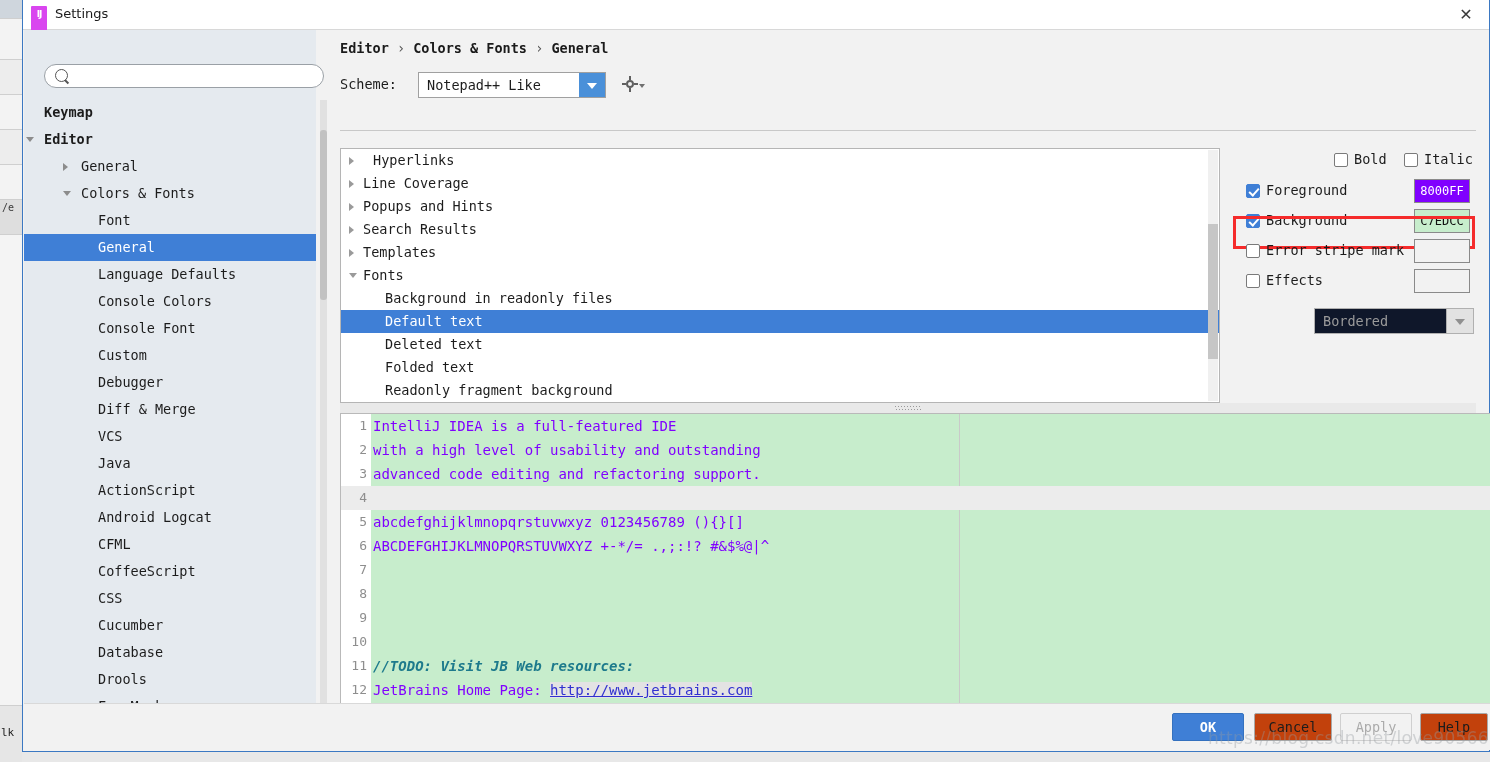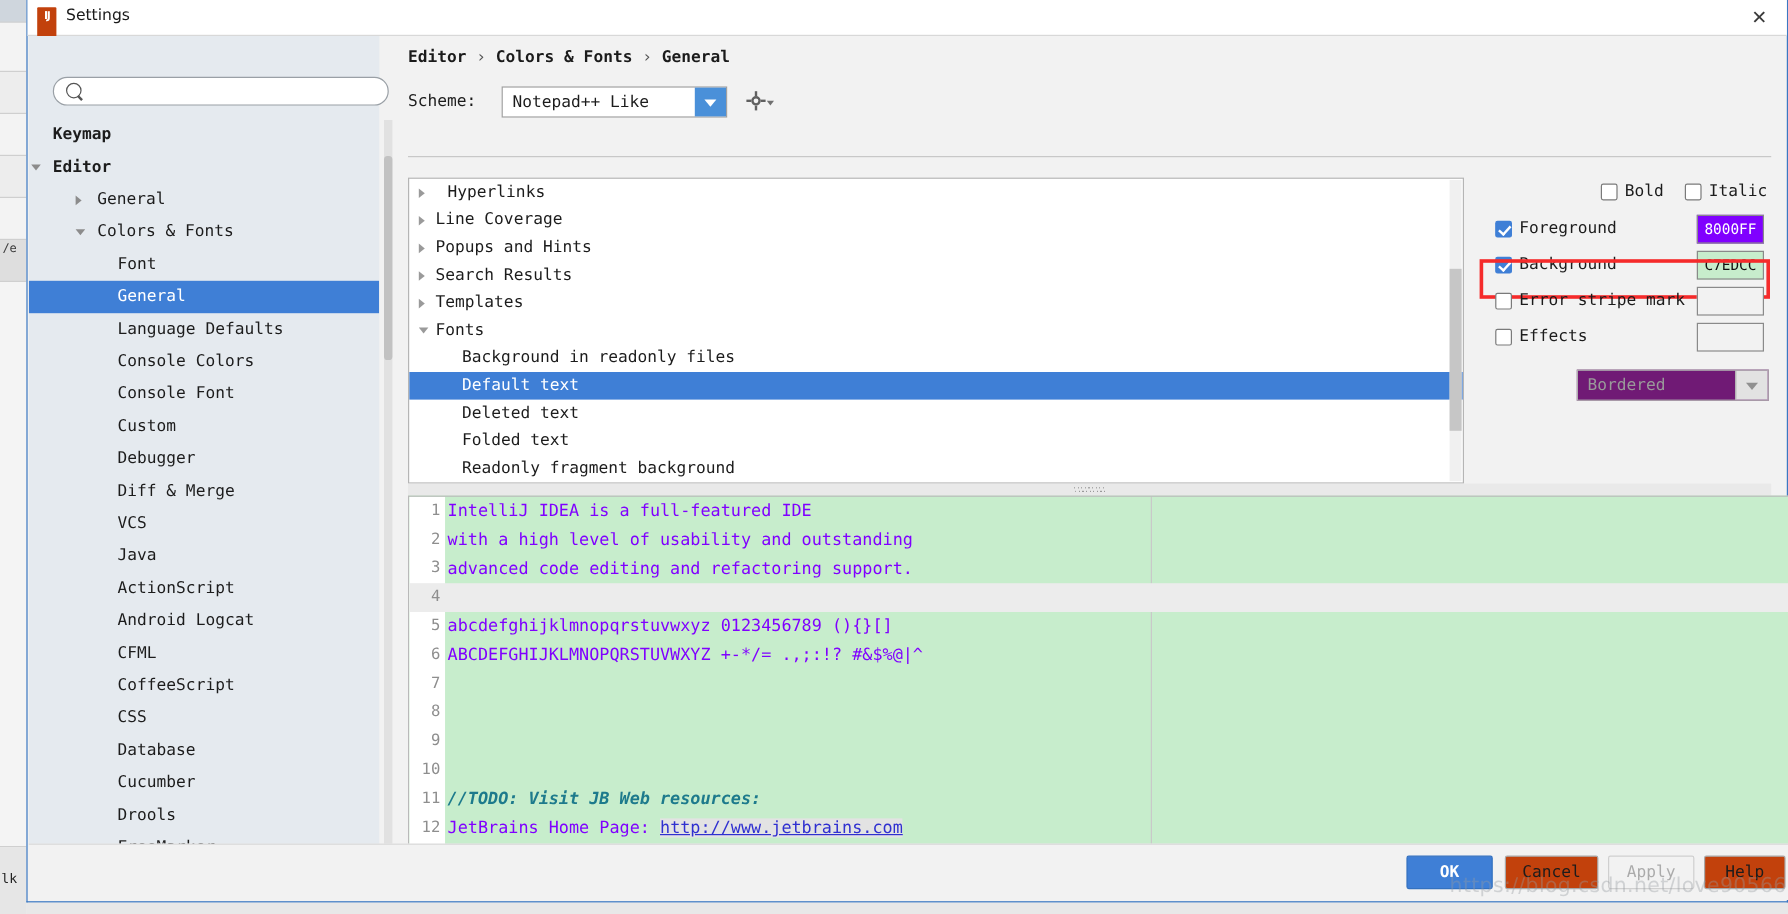--- a/index.html
+++ b/index.html
@@ -25,21 +25,21 @@
   .bg-sliver .sltxt{position:absolute;left:2px;top:202px;font-size:10px;color:#3a3a3a;}
   .bg-sliver .sl7{top:235px;height:470px;background:#f4f4f4;}
   .bg-sliver .sl8{top:706px;height:56px;background:#e6e6e6;}
   .bg-sliver .slbot{position:absolute;left:1px;top:726px;font-size:11px;color:#222;}
 
   
   .dialog{position:absolute;left:22px;top:0;width:1468px;height:752px;background:#f2f2f2;
           border:1px solid #3b78c2;border-top:none;box-sizing:border-box;}
 
   .titlebar{position:relative;height:29px;background:#ffffff;border-bottom:1px solid #d8d8d8;}
-  .title-icon{position:absolute;left:8px;top:6px;width:16px;height:28px;background:#c2410c;
+  .title-icon{position:absolute;left:8px;top:6px;width:16px;height:28px;background:#d946ef;
      color:#fff;font-size:9px;font-weight:bold;text-align:center;line-height:16px;
      font-family:"DejaVu Sans",sans-serif;letter-spacing:-1px;border-radius:1px;}
   .title-text{position:absolute;left:32px;top:6px;font-family:"DejaVu Sans",sans-serif;
      font-size:13px;color:#1a1a1a;}
   .title-close{position:absolute;right:10px;top:3px;width:26px;height:24px;text-align:center;
      line-height:24px;font-size:16px;color:#3a3a3a;font-family:"DejaVu Sans",sans-serif;cursor:pointer;}
 
   
   .left{position:absolute;left:1px;top:30px;width:292px;height:676px;background:#e5eaef;}
   .searchwrap{position:absolute;left:0;top:0;width:292px;height:39px;background:#e5eaef;}
@@ -104,21 +104,21 @@
   .chk{position:absolute;width:14px;height:14px;border:1px solid #7a7a7a;background:#fff;
      box-sizing:border-box;cursor:pointer;border-radius:2px;}
   .chk.on{background:#3f7fd6;border-color:#3f7fd6;}
   .chk.on:after{content:"";position:absolute;left:4px;top:1px;width:4px;height:8px;
      border:solid #fff;border-width:0 2px 2px 0;transform:rotate(42deg);}
   .olabel{position:absolute;font-size:13.5px;}
   .swatch{position:absolute;width:56px;height:24px;border:1px solid #8a8a8a;box-sizing:border-box;
      font-size:12px;text-align:center;line-height:22px;cursor:pointer;color:#111;
      font-family:"DejaVu Sans Mono",monospace;}
   .swatch.empty{background:#f2f2f2;}
-  .effcombo{position:absolute;left:86px;top:160px;width:160px;height:26px;background:#701a75;
+  .effcombo{position:absolute;left:86px;top:160px;width:160px;height:26px;background:#0f172a;
      border:1px solid #b0b0b0;box-sizing:border-box;}
   .effcombo .cv{position:absolute;left:8px;top:4px;font-size:13.5px;color:#9a9a9a;}
   .effcombo .ca{position:absolute;right:0;top:0;width:26px;height:24px;background:#e2e2e2;border-left:1px solid #b0b0b0;}
   .effcombo .ca:after{content:"";position:absolute;left:8px;top:10px;width:0;height:0;
      border-left:5px solid transparent;border-right:5px solid transparent;border-top:6px solid #909090;}
   .redbox{position:absolute;left:5px;top:68px;width:242px;height:33px;border:3px solid #f52b2b;
      box-sizing:border-box;pointer-events:none;}
 
   
   .splitter{position:absolute;left:12px;top:373px;right:12px;height:10px;background:#e9e9e9;}
@@ -240,24 +240,24 @@
           <div class="titem">
             <span class="tlabel" style="left: 74px;">CFML</span>
           </div>
           <div class="titem">
             <span class="tlabel" style="left: 74px;">CoffeeScript</span>
           </div>
           <div class="titem">
             <span class="tlabel" style="left: 74px;">CSS</span>
           </div>
           <div class="titem">
+            <span class="tlabel" style="left: 74px;">Cucumber</span>
+          </div>
+          <div class="titem">
             <span class="tlabel" style="left: 74px;">Database</span>
-          </div>
-          <div class="titem">
-            <span class="tlabel" style="left: 74px;">Cucumber</span>
           </div>
           <div class="titem">
             <span class="tlabel" style="left: 74px;">Drools</span>
           </div>
           <div class="titem">
             <span class="tlabel" style="left: 74px;">FreeMarker</span>
           </div>
         </div>
       <div class="left-sb-track"></div>
       <div class="left-sb"></div>

